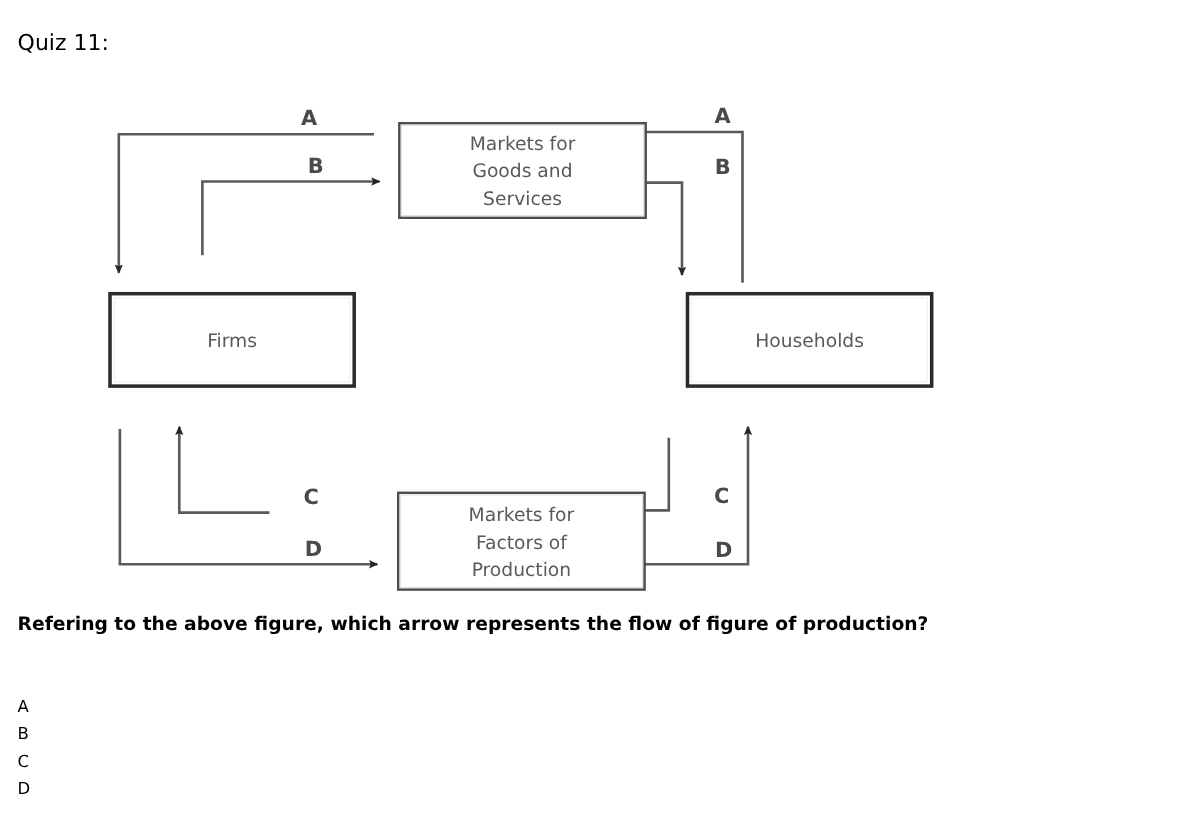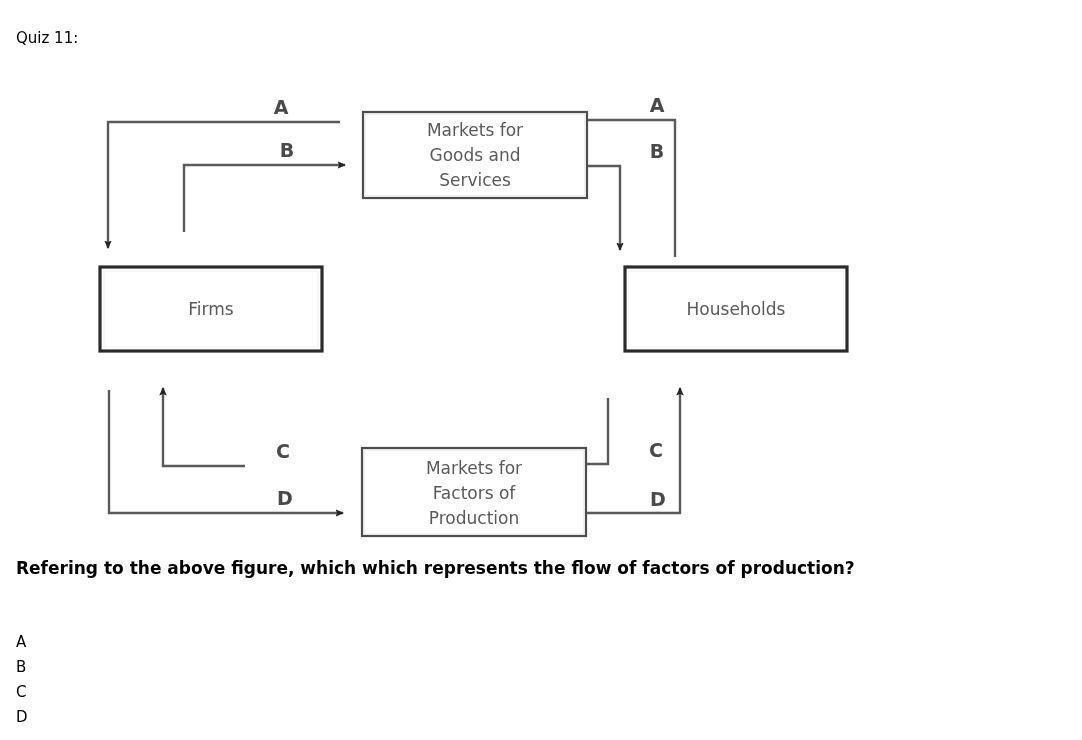--- a/index.html
+++ b/index.html
@@ -13,21 +13,21 @@
     position: relative;
     overflow: hidden;
     font-family: "DejaVu Sans", sans-serif;
     color: #000000;
   }
 
   #quiz-title {
     position: absolute;
     left: 16px;
     top: 28px;
-    font-size: 15px;
+    font-size: 20px;
     line-height: 20px;
     color: #000;
     white-space: pre;
   }
 
   #figure-wrap {
     position: absolute;
     left: 0;
     top: 80px;
     width: 900px;
@@ -166,20 +166,20 @@
     <g>
       <rect x="362" y="368" width="224" height="88" fill="#ffffff" stroke="#4d4d4d" stroke-width="2.2"></rect>
       <rect x="364" y="370" width="220" height="84" fill="none" stroke="#e2e2e2" stroke-width="1"></rect>
       <text class="node-label" x="474" y="394">Markets for</text>
       <text class="node-label" x="474" y="419">Factors of</text>
       <text class="node-label" x="474" y="444">Production</text>
     </g>
   </svg>
 </div>
 
-<div id="question-text">Refering to the above figure, which which represents the flow of factors of production?</div>
+<div id="question-text">Refering to the above figure, which arrow represents the flow of figure of production?</div>
 
 <div id="options-list">
   <div class="option-item">A</div>
   <div class="option-item">B</div>
   <div class="option-item">C</div>
   <div class="option-item">D</div>
 </div>
 
 </body></html>

